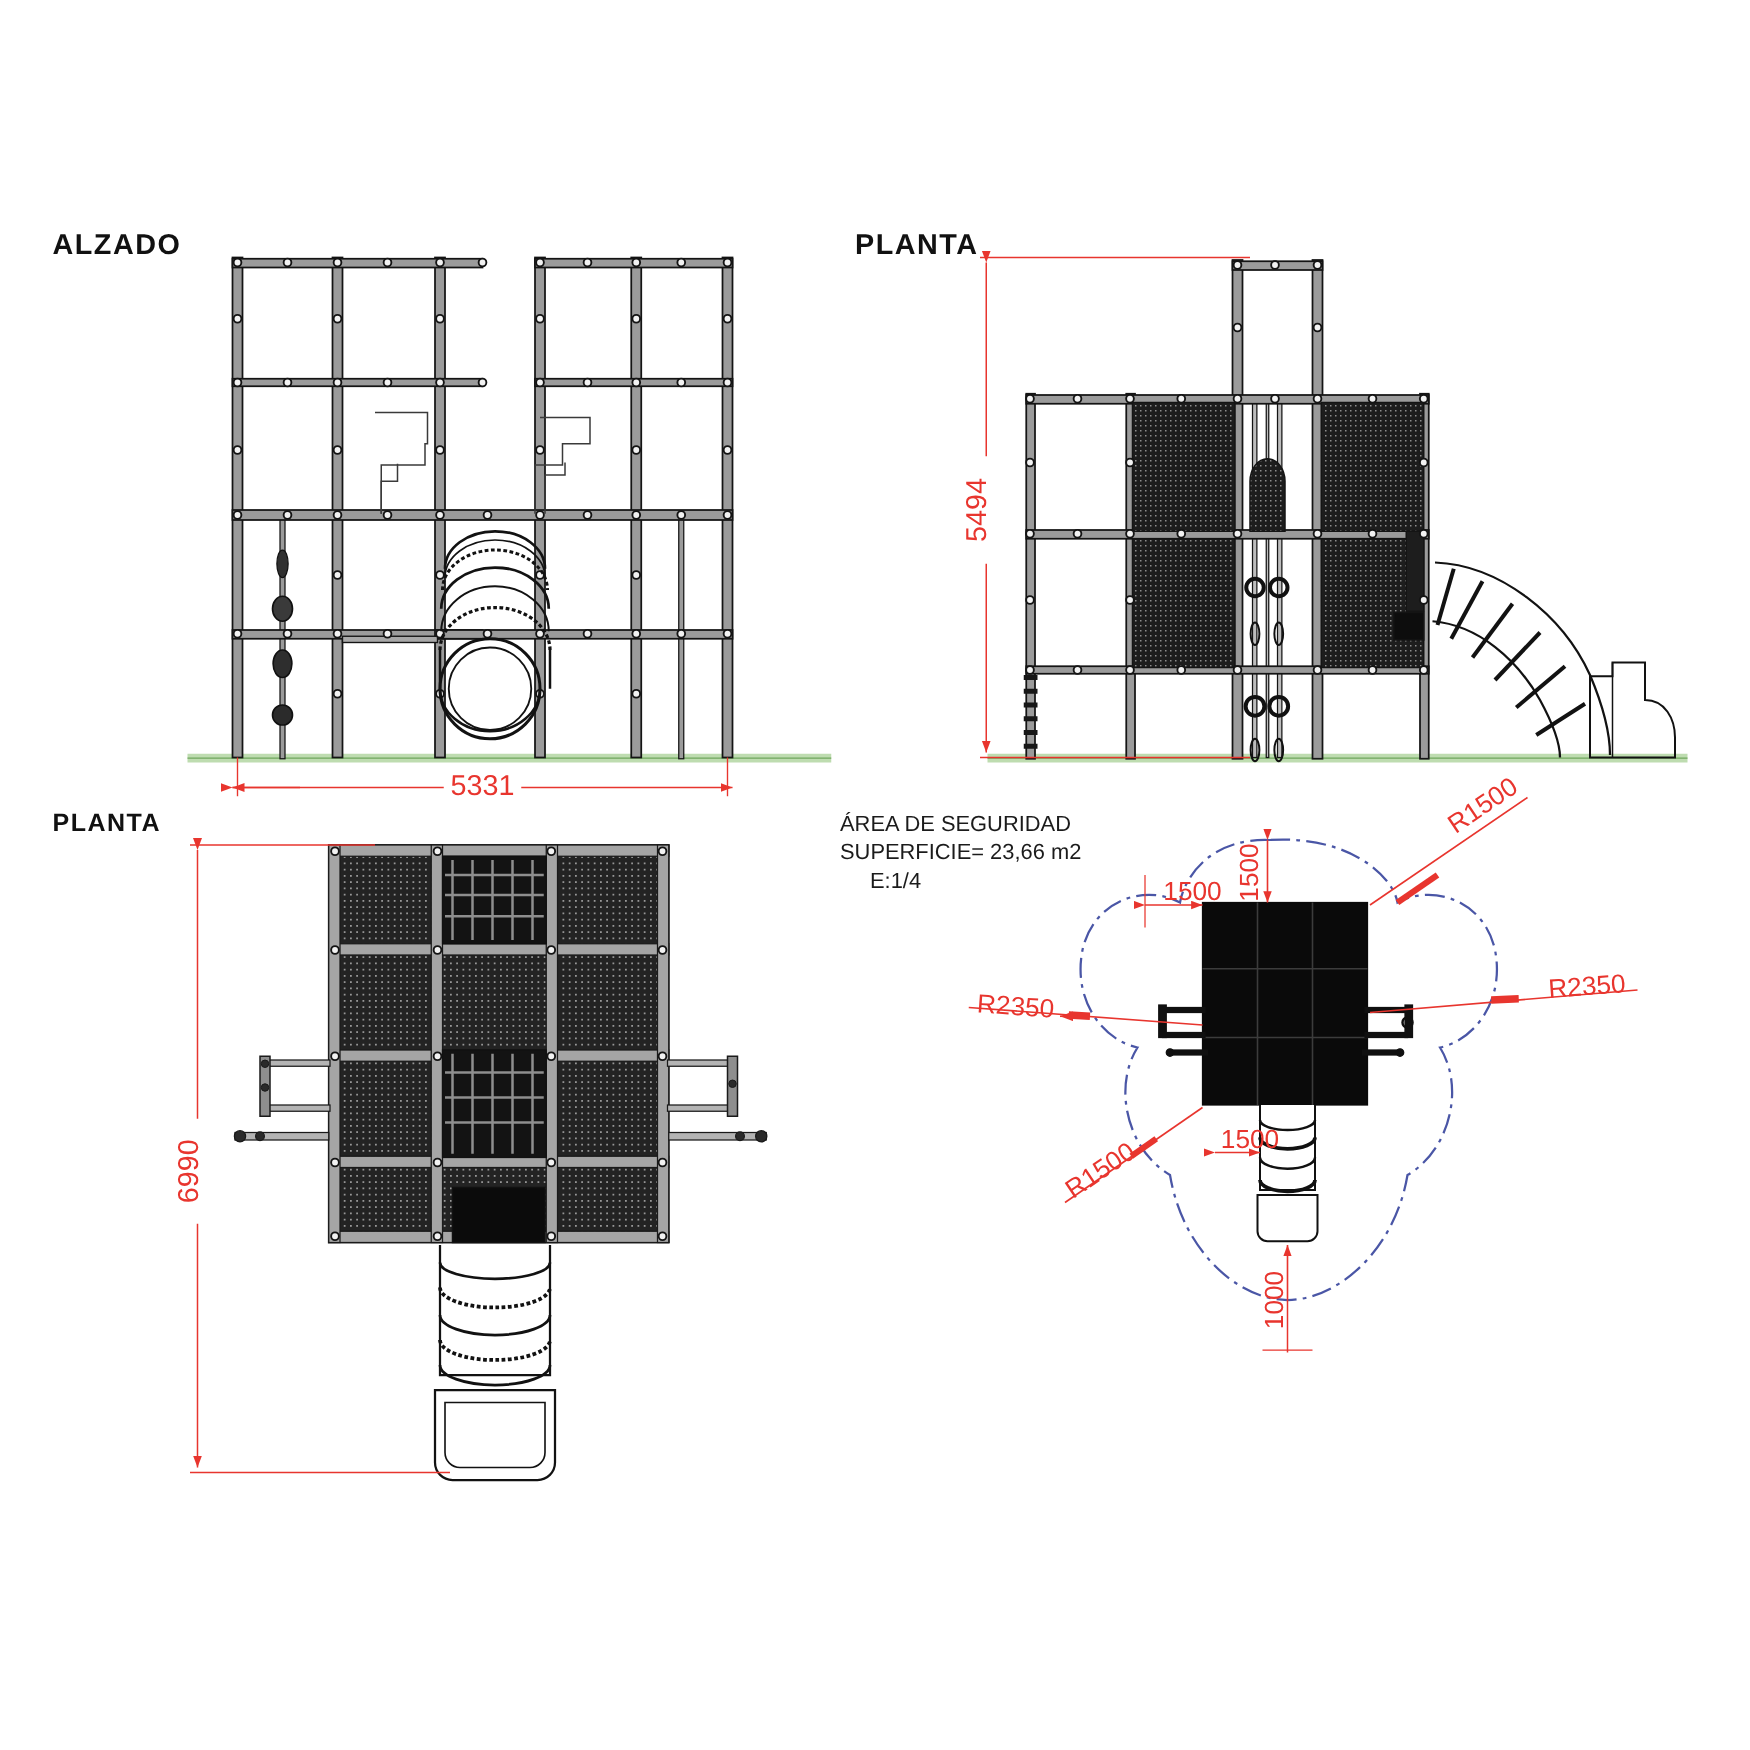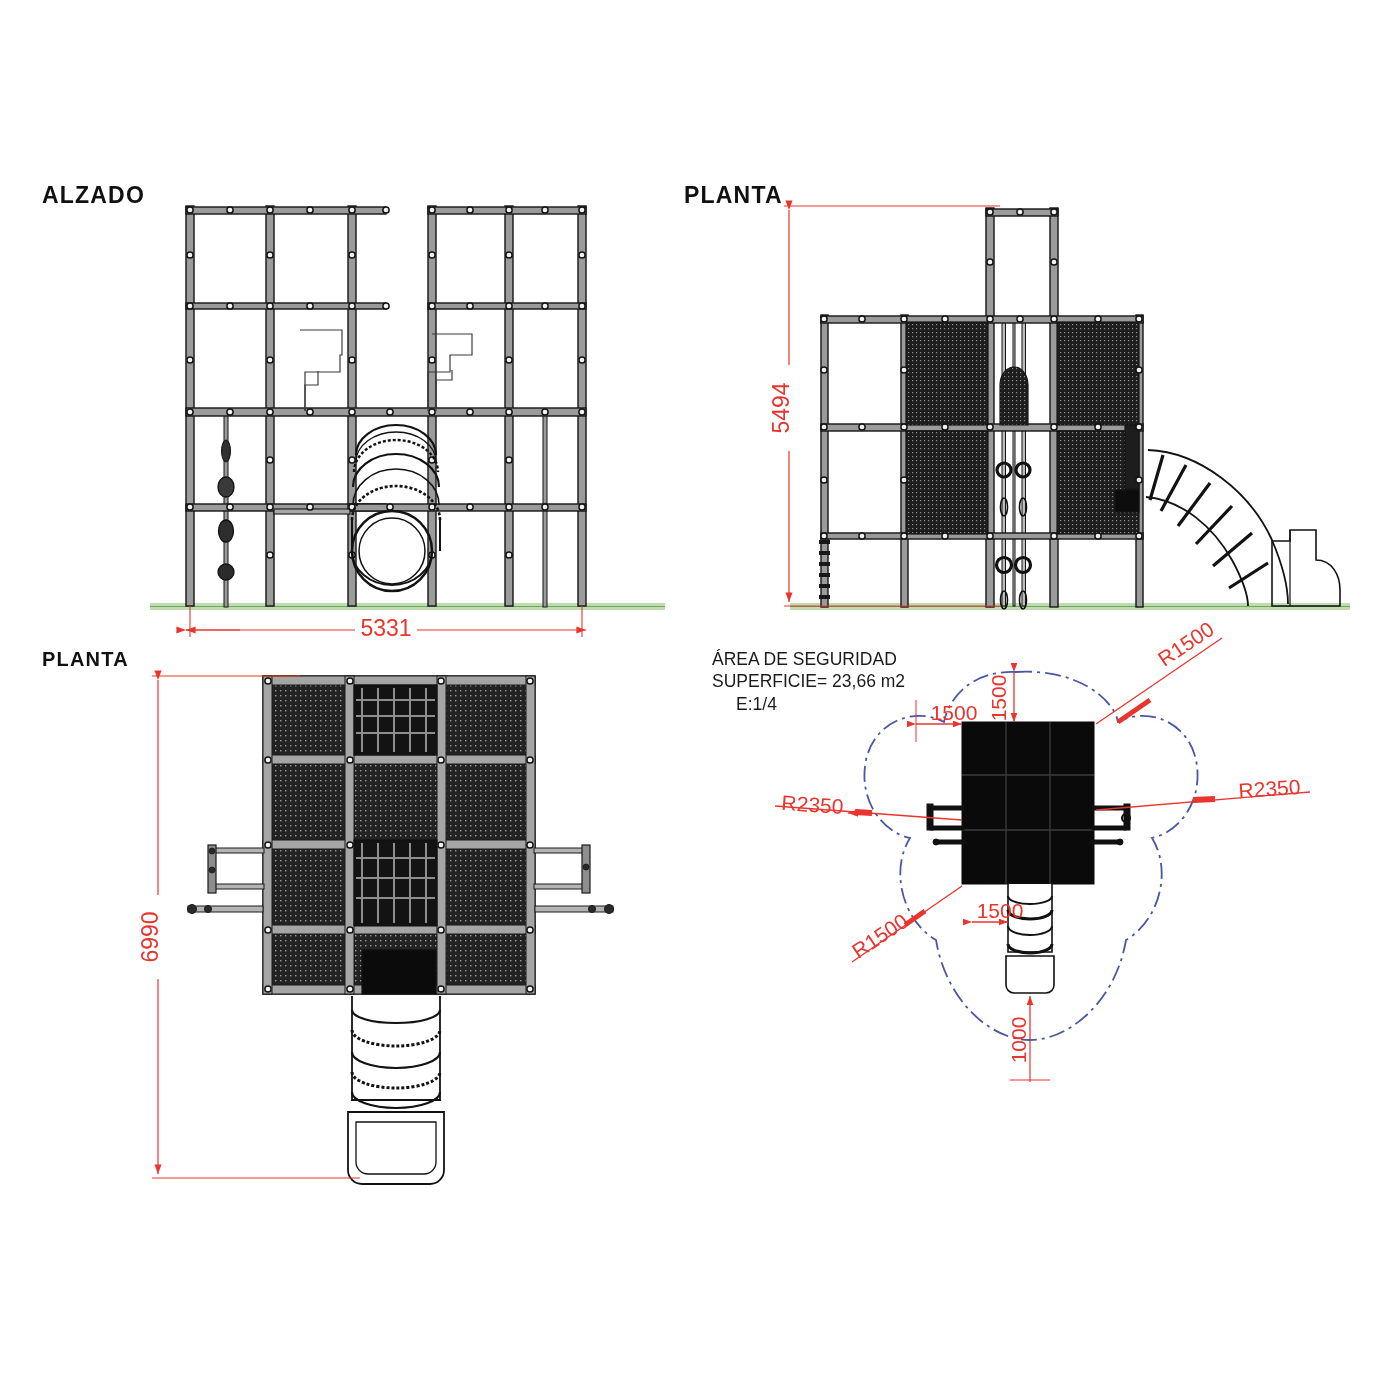--- a/index.html
+++ b/index.html
@@ -3,21 +3,21 @@
 <meta charset="utf-8">
 <style>
   html,body{margin:0;padding:0;background:#ffffff;}
   body{width:1400px;height:1400px;position:relative;overflow:hidden;
        font-family:"Liberation Sans","DejaVu Sans",sans-serif;}
   #sheet{position:absolute;left:0;top:0;width:1400px;height:1400px;}
   .vlabel{position:absolute;font-weight:bold;letter-spacing:1.2px;color:#111;}
   #lbl-alzado{left:42px;top:182px;font-size:23px;}
   #lbl-perfil{left:684px;top:182px;font-size:23px;}
   #lbl-planta{left:42px;top:648px;font-size:20px;text-align:center;}
-  #note{position:absolute;left:672px;top:648px;font-size:17.5px;color:#1b1b1b;line-height:1.28;margin-left:40px;}
+  #note{position:absolute;left:672px;top:648px;font-size:17.5px;color:#1b1b1b;line-height:1.28;}
   #note .l3{padding-left:24px;}
   svg{position:absolute;left:0;top:0;}
   text{font-family:"Liberation Sans","DejaVu Sans",sans-serif;}
 </style>
 </head>
 <body>
 
 <div id="sheet">
 
   <div class="vlabel" id="lbl-alzado">ALZADO</div>

